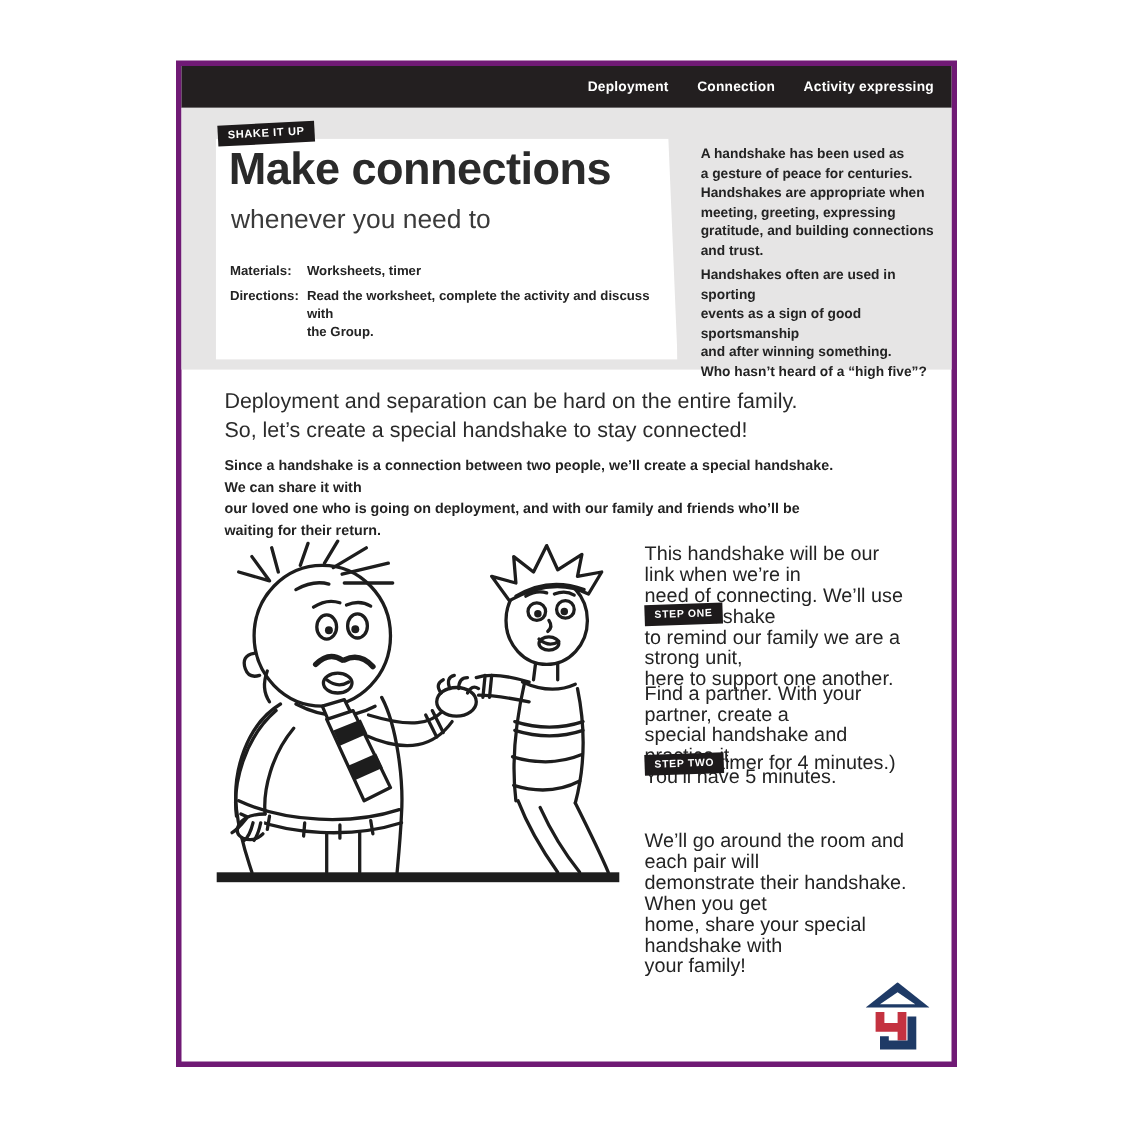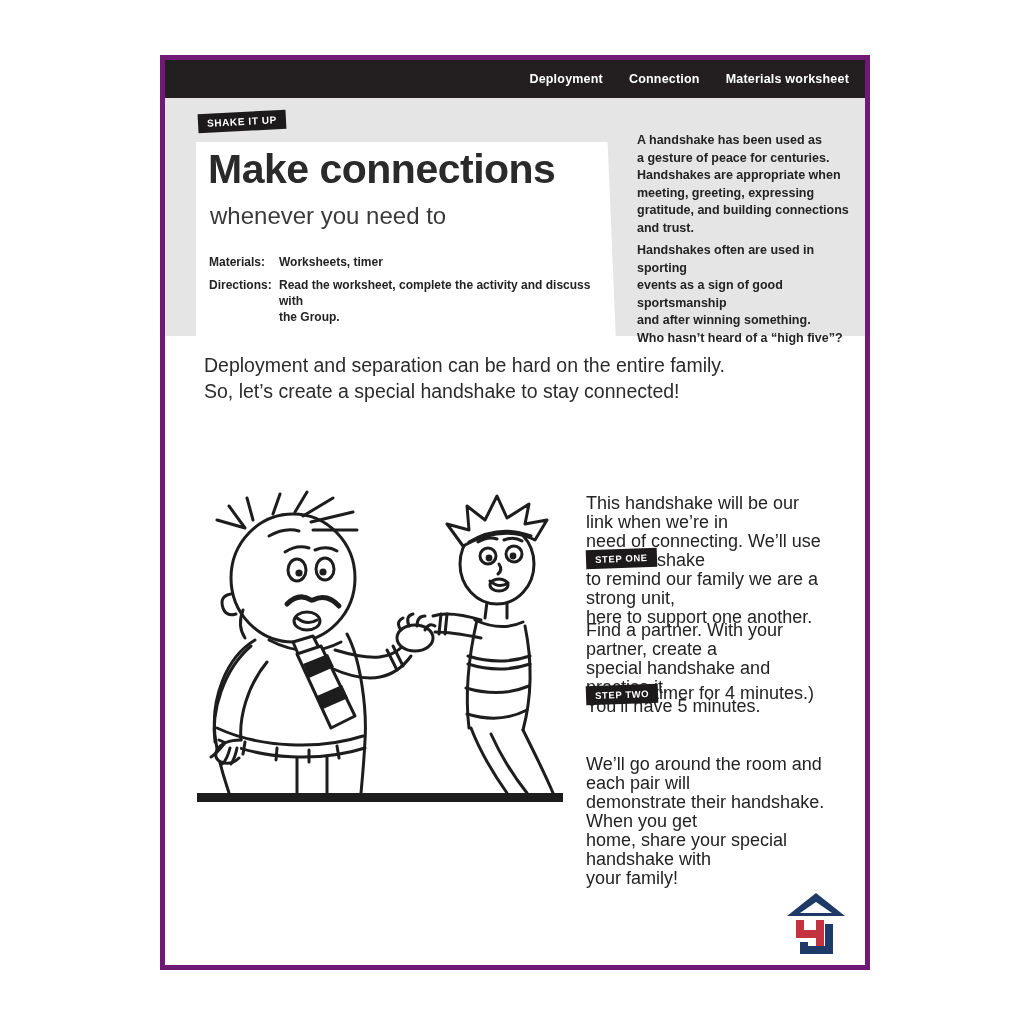--- a/index.html
+++ b/index.html
@@ -15,21 +15,21 @@
   .nav-item { color:#ffffff; font-size:12.5px; font-weight:600; letter-spacing:.2px; cursor:pointer; }
 
   
   .gray-band { position:absolute; left:0; top:38px; width:100%; height:238px; background:#e6e5e5; }
 
   .shake-tag { position:absolute; left:33px; top:52px; background:#1d1a1b; color:#ffffff;
                font-size:10px; font-weight:700; letter-spacing:.6px; padding:4px 9px;
                transform:rotate(-3deg); }
 
   .card { position:absolute; left:31px; top:66px; width:420px; height:201px; background:#ffffff;
-          clip-path:polygon(0 0, 98% 0, 100% 100%, 0 100%);margin-top:16px; }
+          clip-path:polygon(0 0, 98% 0, 100% 100%, 0 100%); }
   .card h1 { position:absolute; left:12px; top:4px; font-size:41px; font-weight:600;
              color:#2a2a2a; letter-spacing:-0.5px; }
   .card h2 { position:absolute; left:14px; top:60px; font-size:24px; font-weight:400; color:#3a3a3a; }
   .meta-row { position:absolute; left:13px; display:grid; grid-template-columns:70px 1fr; width:392px;
               font-size:12px; color:#232323; line-height:16px; }
   .meta-row.materials { top:112px; }
   .meta-row.directions { top:135px; }
   .meta-label { font-weight:600; }
   .meta-value { white-space:pre-line; font-weight:600; }
 
@@ -60,21 +60,21 @@
 </style>
 </head>
 <body>
 
 <div class="canvas">
   <div class="page">
 
     <header class="topbar">
       <span class="nav-item">Deployment</span>
       <span class="nav-item">Connection</span>
-      <span class="nav-item">Materials worksheet</span>
+      <span class="nav-item">Activity expressing</span>
     </header>
 
     <div class="gray-band"></div>
 
     <div class="card">
       <h1>Make connections</h1>
       <h2>whenever you need to</h2>
       <div class="meta-row materials">
         <span class="meta-label">Materials:</span>
         <span class="meta-value">Worksheets, timer</span>
@@ -94,20 +94,22 @@
 meeting, greeting, expressing
 gratitude, and building connections
 and trust.</p>
     <p class="side-para p2">Handshakes often are used in sporting
 events as a sign of good sportsmanship
 and after winning something.
 Who hasn’t heard of a “high five”?</p>
 
     <h3 class="main-heading">Deployment and separation can be hard on the entire family.
 So, let’s create a special handshake to stay connected!</h3>
+    <p class="intro">Since a handshake is a connection between two people, we’ll create a special handshake. We can share it with
+our loved one who is going on deployment, and with our family and friends who’ll be waiting for their return.</p>
 
     <svg class="illustration" width="392" height="325" viewBox="0 0 392 325">
       <g stroke="#1d1d1d" stroke-width="3" fill="none" stroke-linecap="round" stroke-linejoin="round">
 
         <rect x="12" y="303" width="366" height="9" fill="#1d1d1d" stroke="none"></rect>
 
         <path d="M70,150 C40,168 26,210 30,246 C33,272 40,290 44,303"></path>
         <path d="M162,144 C176,170 182,220 180,250 C179,272 177,292 176,303"></path>
 
         <path d="M112,268 L112,303 M142,266 L142,303"></path>

